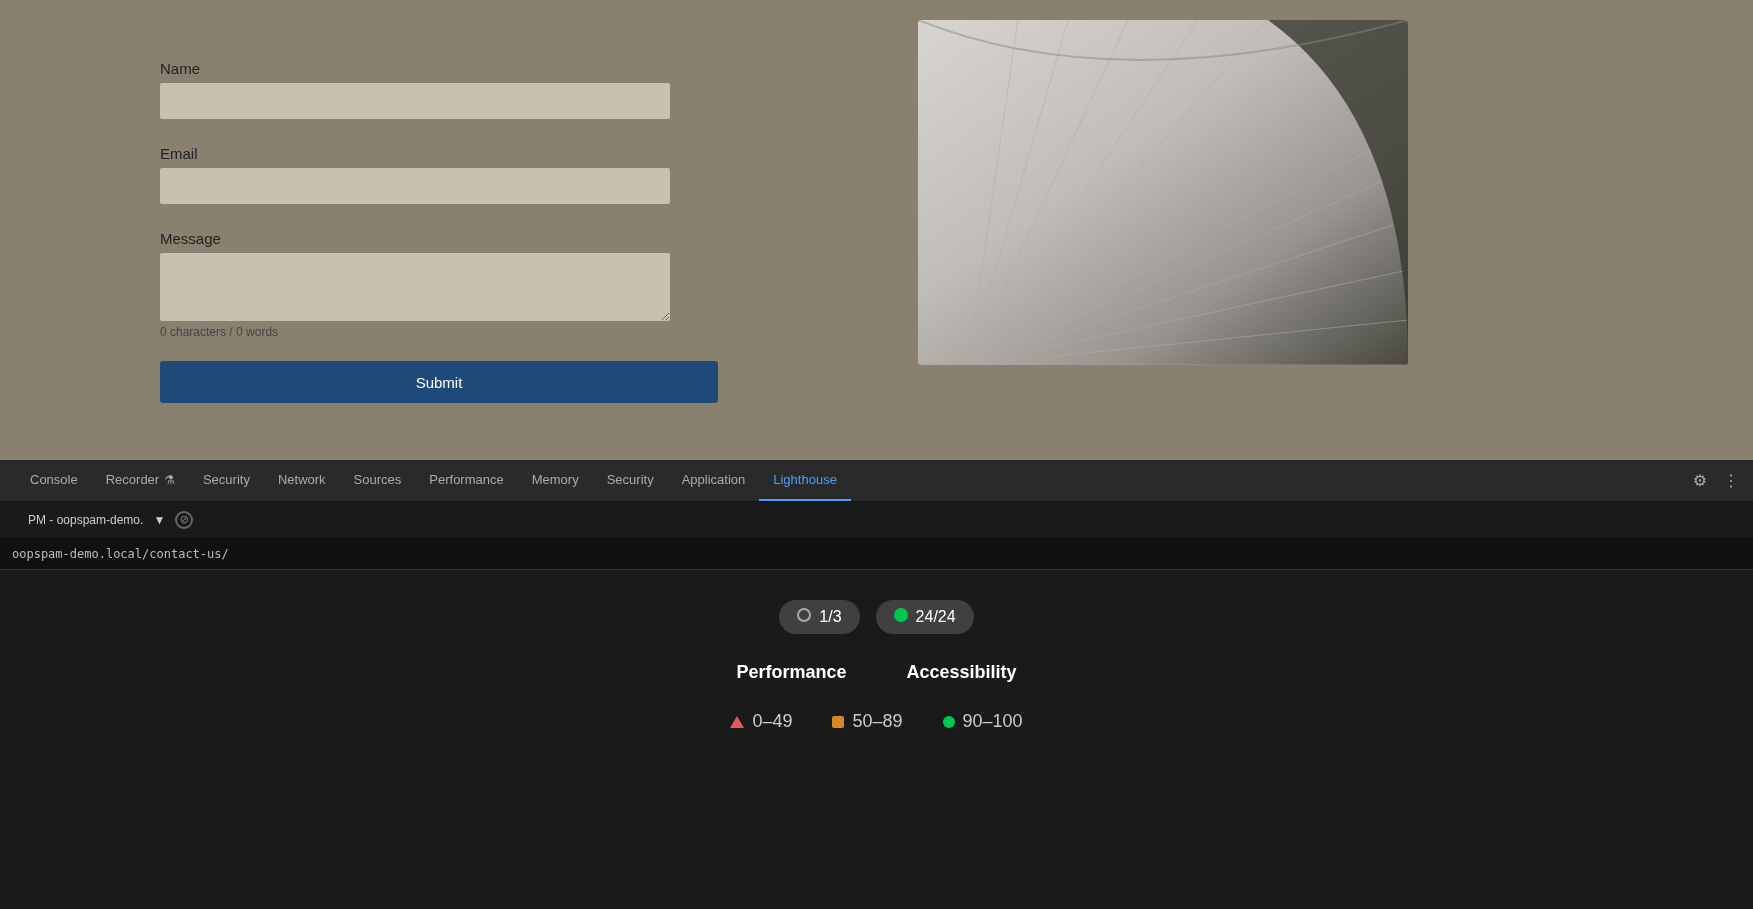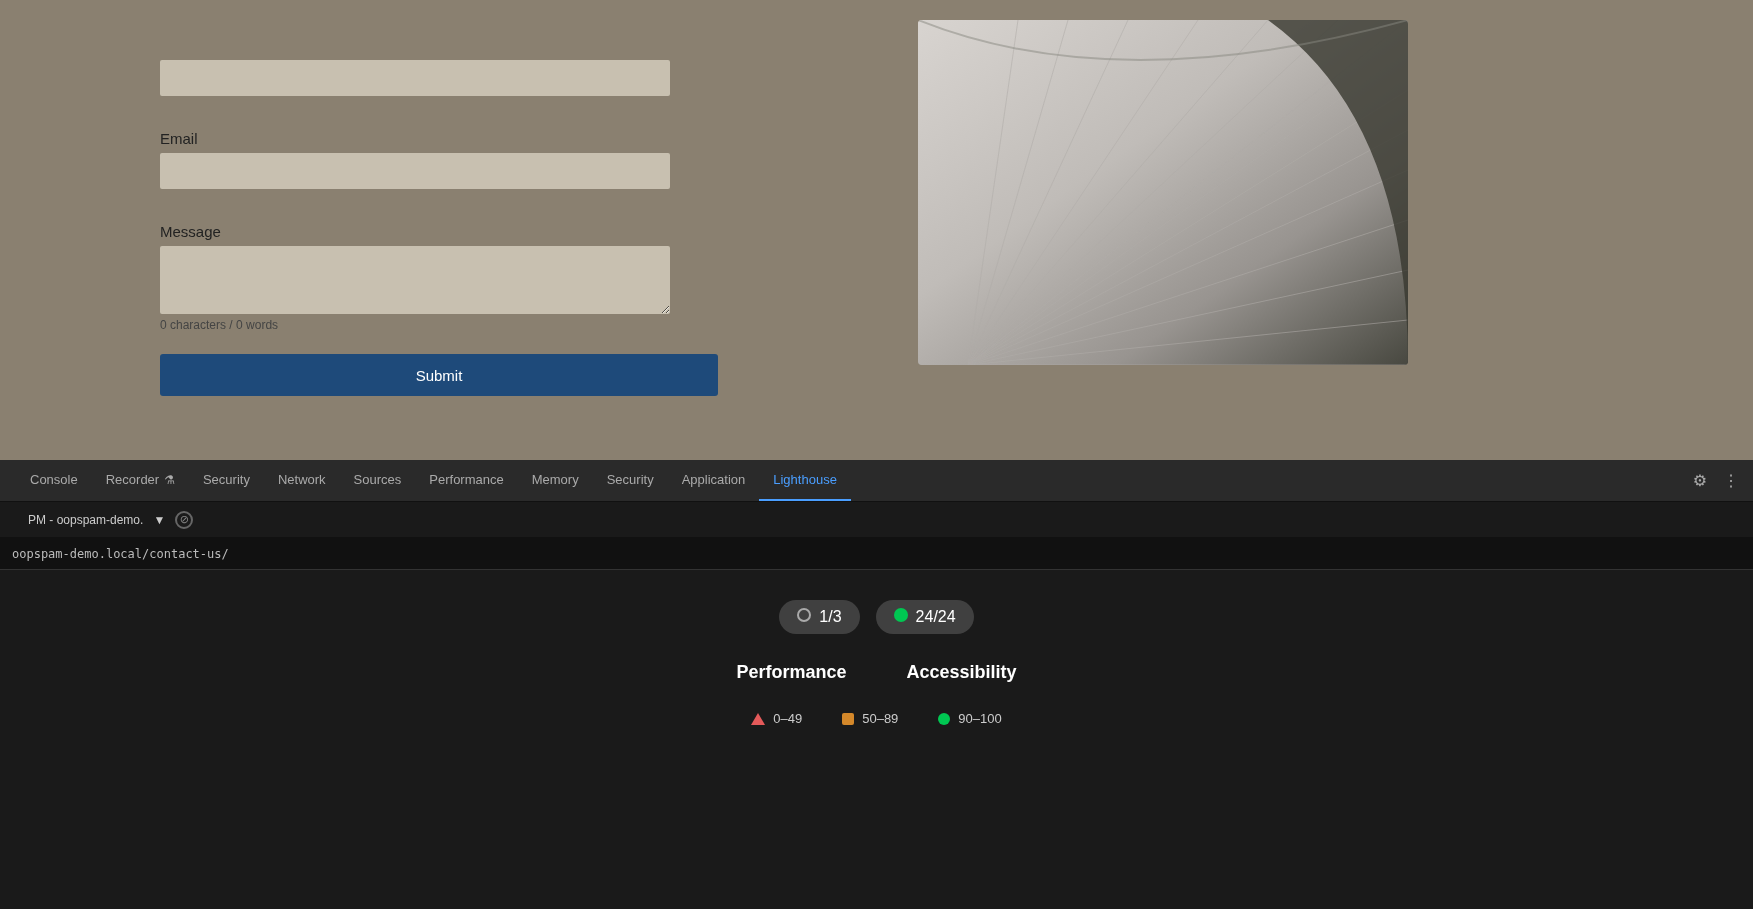--- a/index.html
+++ b/index.html
@@ -21,21 +21,21 @@
       display: flex;
       flex-direction: column;
       gap: 0;
       min-width: 520px;
     }
 
     .form-label {
       font-size: 15px;
       color: #222;
       margin-bottom: 6px;
-      margin-top: 34px;
+      margin-top: 26px;
     }
     .form-label:first-child {
       margin-top: 0;
     }
 
     .form-input {
       width: 510px;
       height: 36px;
       background: #c8c0b0;
       border: none;
@@ -259,21 +259,21 @@
     .legend-row {
       display: flex;
       gap: 40px;
       align-items: center;
     }
 
     .legend-item {
       display: flex;
       align-items: center;
       gap: 8px;
-      font-size: 13px;
+      font-size: 18px;
       color: #ccc;
     }
 
     .legend-dot {
       width: 12px;
       height: 12px;
       border-radius: 50%;
     }
     .legend-triangle {
       width: 0;
@@ -290,20 +290,21 @@
     }
     .legend-dot.green {
       background: #00c752;
     }
   </style>
 </head>
 <body>
 
 <div class="website-area">
   <div class="form-section">
+    <label class="form-label">Name</label>
     <input class="form-input" type="text" style="">
 
     <label class="form-label">Email</label>
     <input class="form-input" type="email" style="">
 
     <label class="form-label">Message</label>
     <textarea class="form-textarea" style=""></textarea>
 
     <span class="char-count">0 characters / 0 words</span>
 

